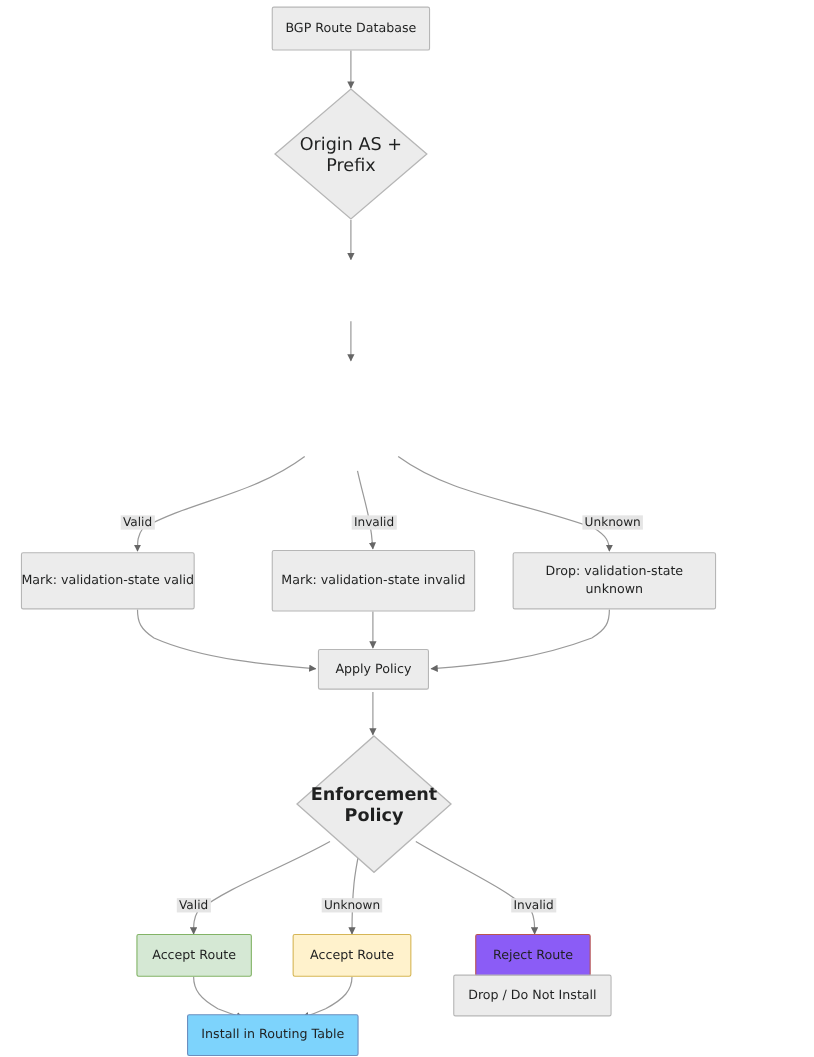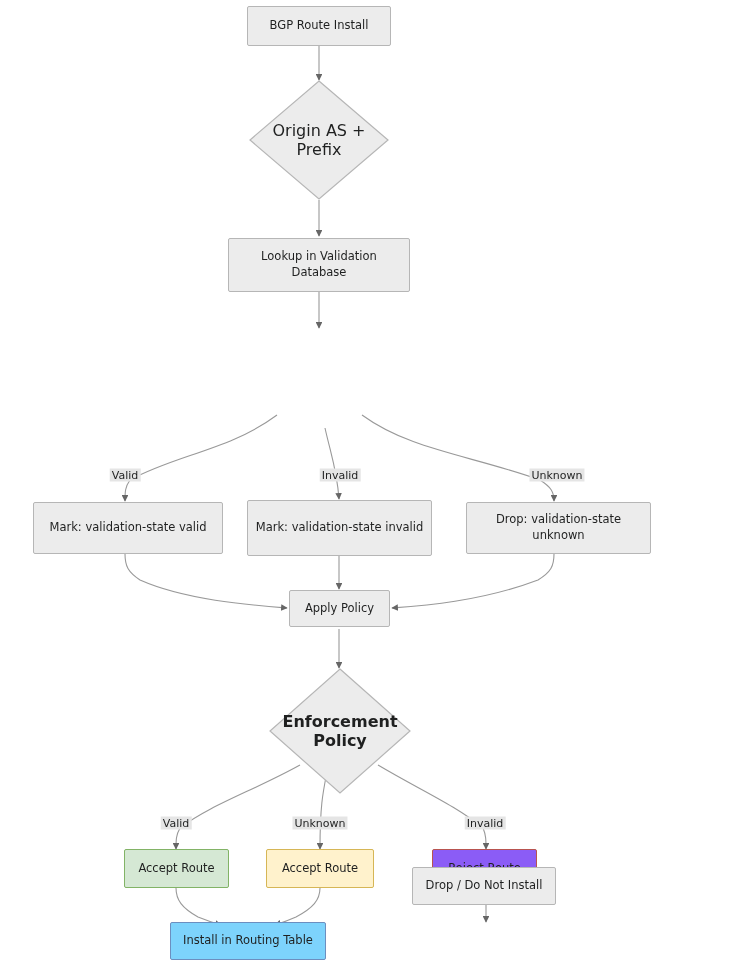--- a/index.html
+++ b/index.html
@@ -128,40 +128,37 @@
 
       <path d="M 176 888 C 176 900 182 908 198 917 C 208 921 214 923 221 925"></path>
 
       <path d="M 320 888 C 320 900 313 908 296 917 C 287 921 281 923 275 925"></path>
 
       <path d="M 486 888 L 486 922"></path>
     </g>
   </svg>
 
   <div class="node rect overflow" style="left:247px; top:6px; width:144px; height:40px;">
-    <span class="node-label">BGP Route Install</span>
+    <span class="node-label">BGP Route Database</span>
   </div>
 
   <div class="diamond-wrap" style="left:249px; top:80px; width:140px; height:120px;">
     <svg class="diamond-shape" viewBox="0 0 140 120">
       <polygon points="70,1 139,60 70,119 1,60" fill="#ececec" stroke="#b6b6b6" stroke-width="1.2"></polygon>
     </svg>
     <div class="diamond-text">Origin AS + Prefix</div>
   </div>
 
-  <div class="node rect wrap" style="left:228px; top:238px; width:182px; height:54px;">
-    <span class="node-label">Lookup in Validation Database</span>
-  </div>
 
 
   <div class="edge-label" style="left:125px; top:475px;">Valid</div>
   <div class="edge-label" style="left:340px; top:475px;">Invalid</div>
   <div class="edge-label" style="left:557px; top:475px;">Unknown</div>
 
-  <div class="node rect overflow" style="left:33px; top:502px; width:190px; height:52px;align-items:center;">
+  <div class="node rect overflow" style="left:19px; top:502px; width:158px; height:52px;align-items:center;">
     <span class="node-label">Mark: validation-state valid</span>
   </div>
 
   <div class="node rect wrap" style="left:247px; top:500px; width:185px; height:56px;">
     <span class="node-label">Mark: validation-state invalid</span>
   </div>
 
   <div class="node rect wrap" style="left:466px; top:502px; width:185px; height:52px;">
     <span class="node-label">Drop: validation-state unknown</span>
   </div>
@@ -190,17 +187,17 @@
   </div>
 
   <div class="node rect red" style="left:432px; top:849px; width:105px; height:39px;">
     <span class="node-label">Reject Route</span>
   </div>
 
   <div class="node rect blue" style="left:170px; top:922px; width:156px; height:38px;">
     <span class="node-label">Install in Routing Table</span>
   </div>
 
-  <div class="node rect" style="left:412px; top:867px; width:144px; height:38px;">
+  <div class="node rect" style="left:412px; top:886px; width:144px; height:38px;">
     <span class="node-label">Drop / Do Not Install</span>
   </div>
 
 </div>
 
 </body></html>

